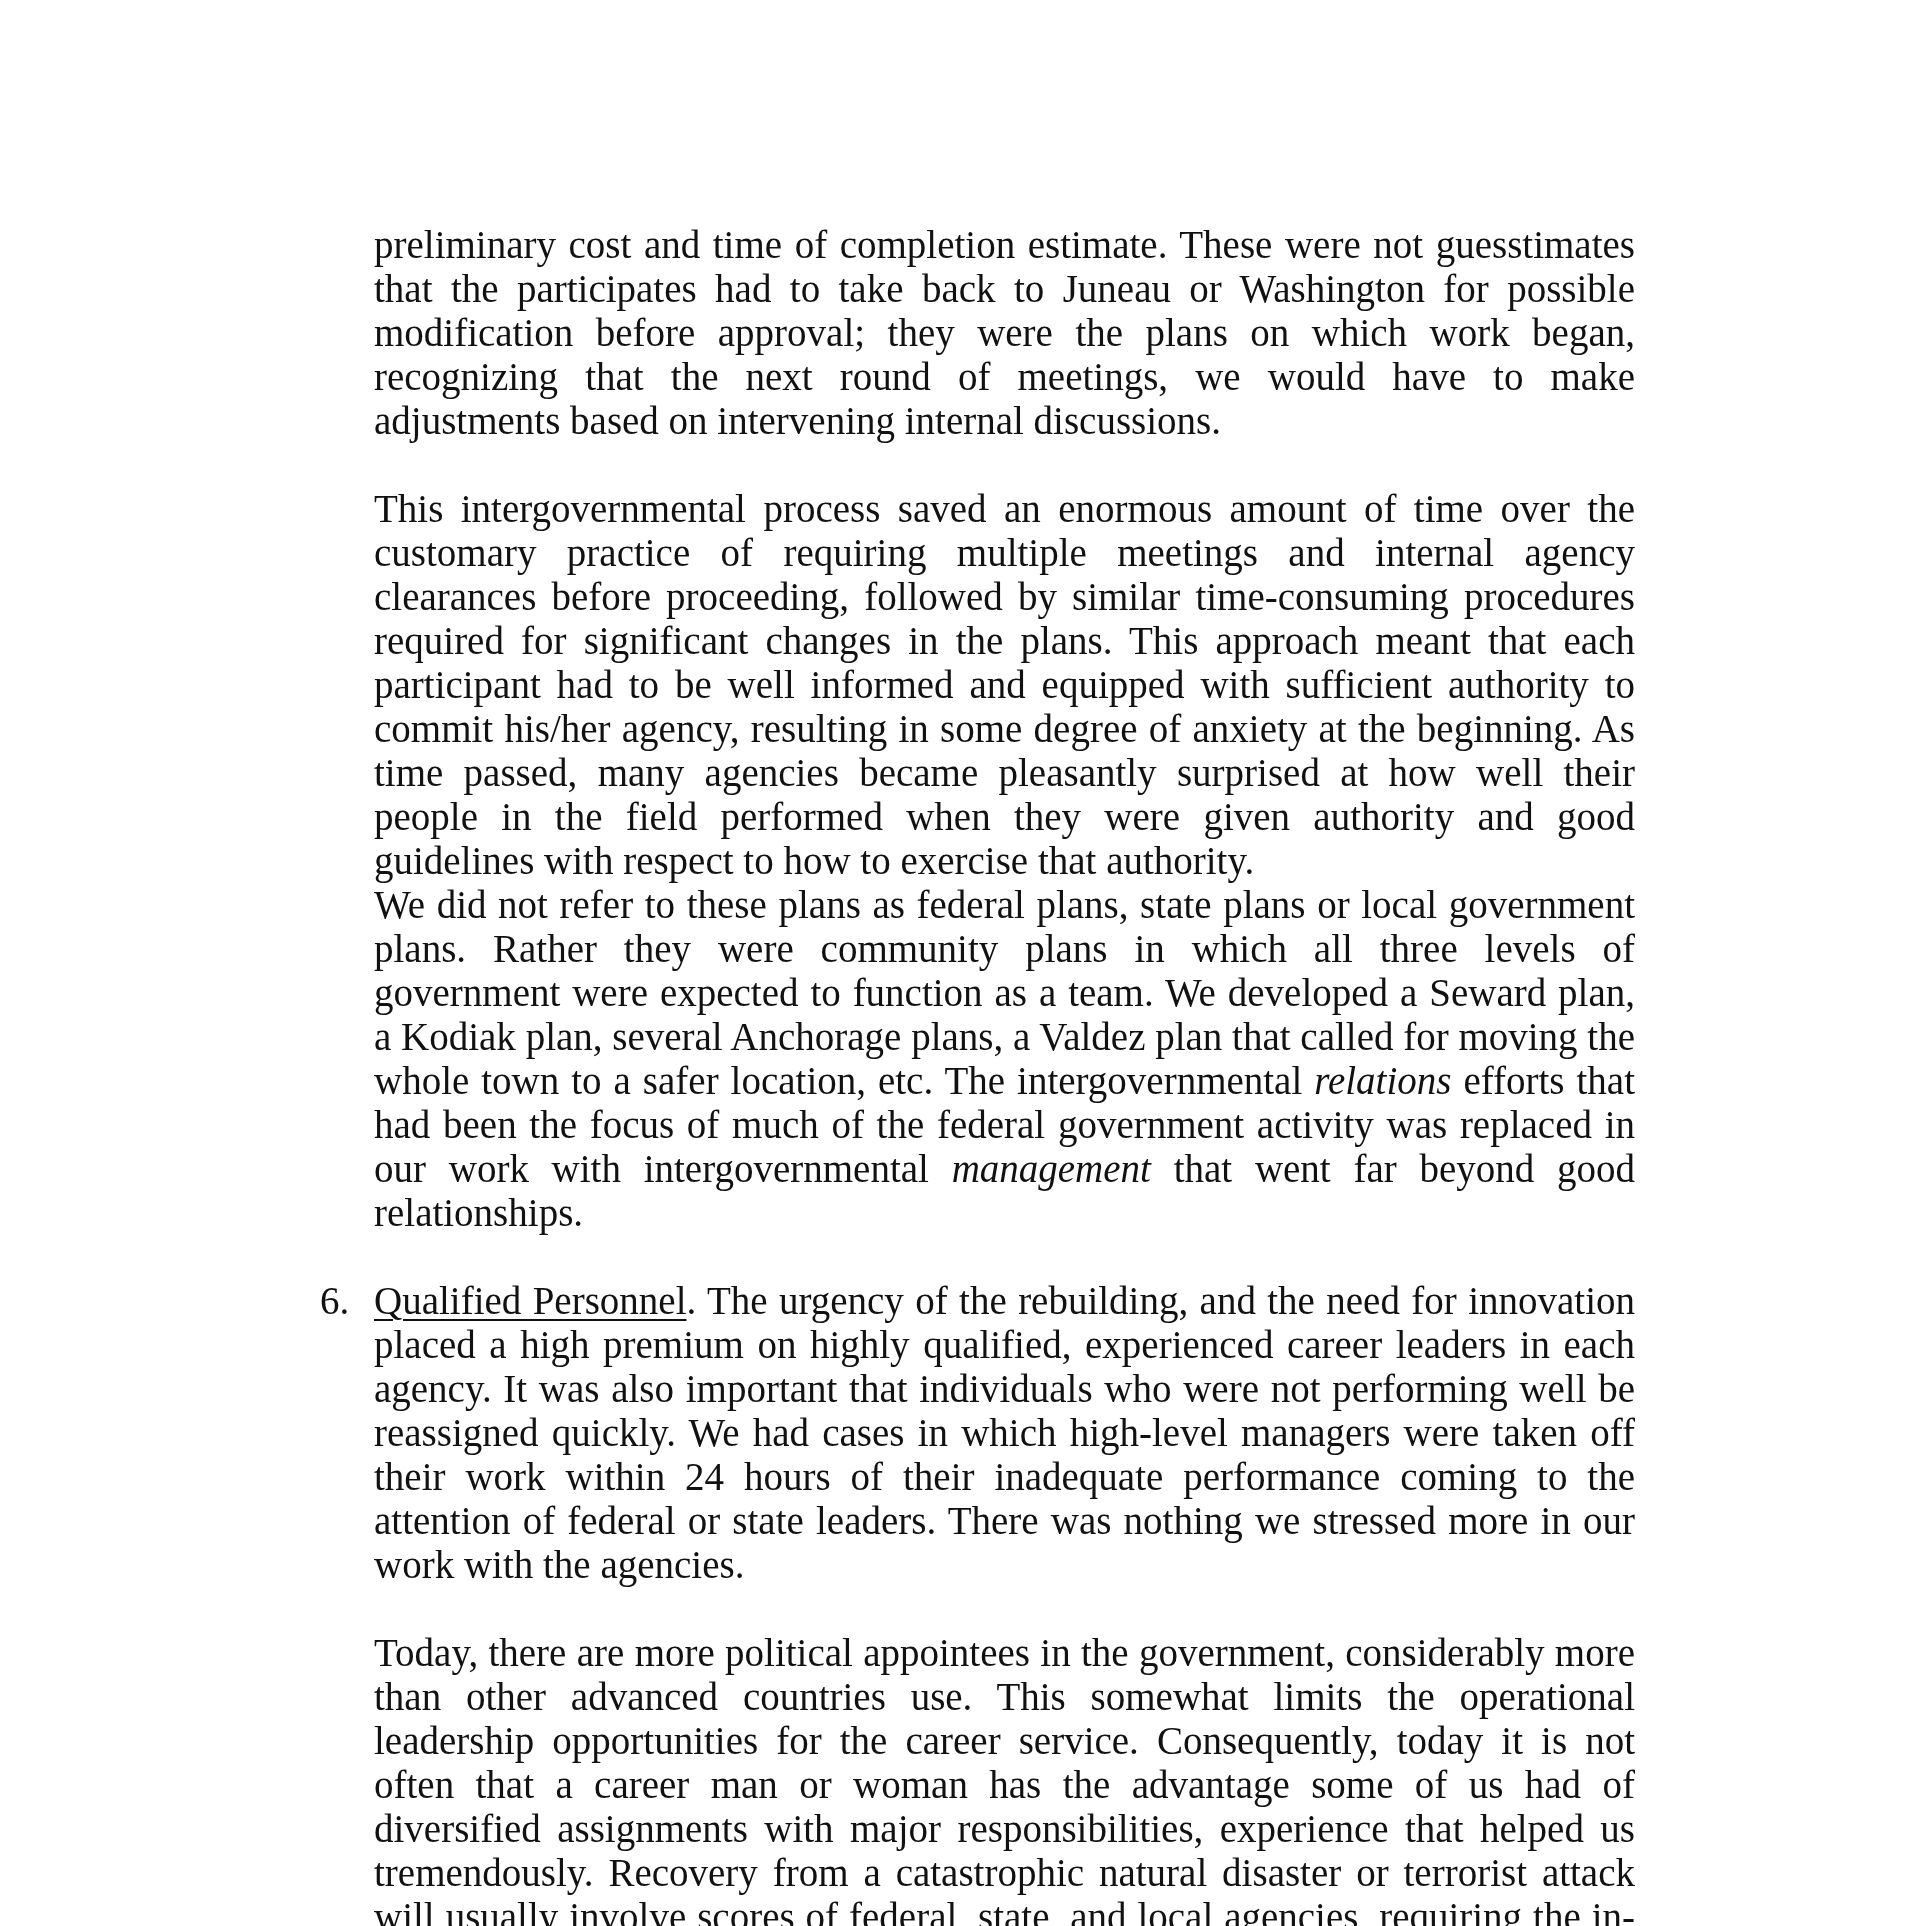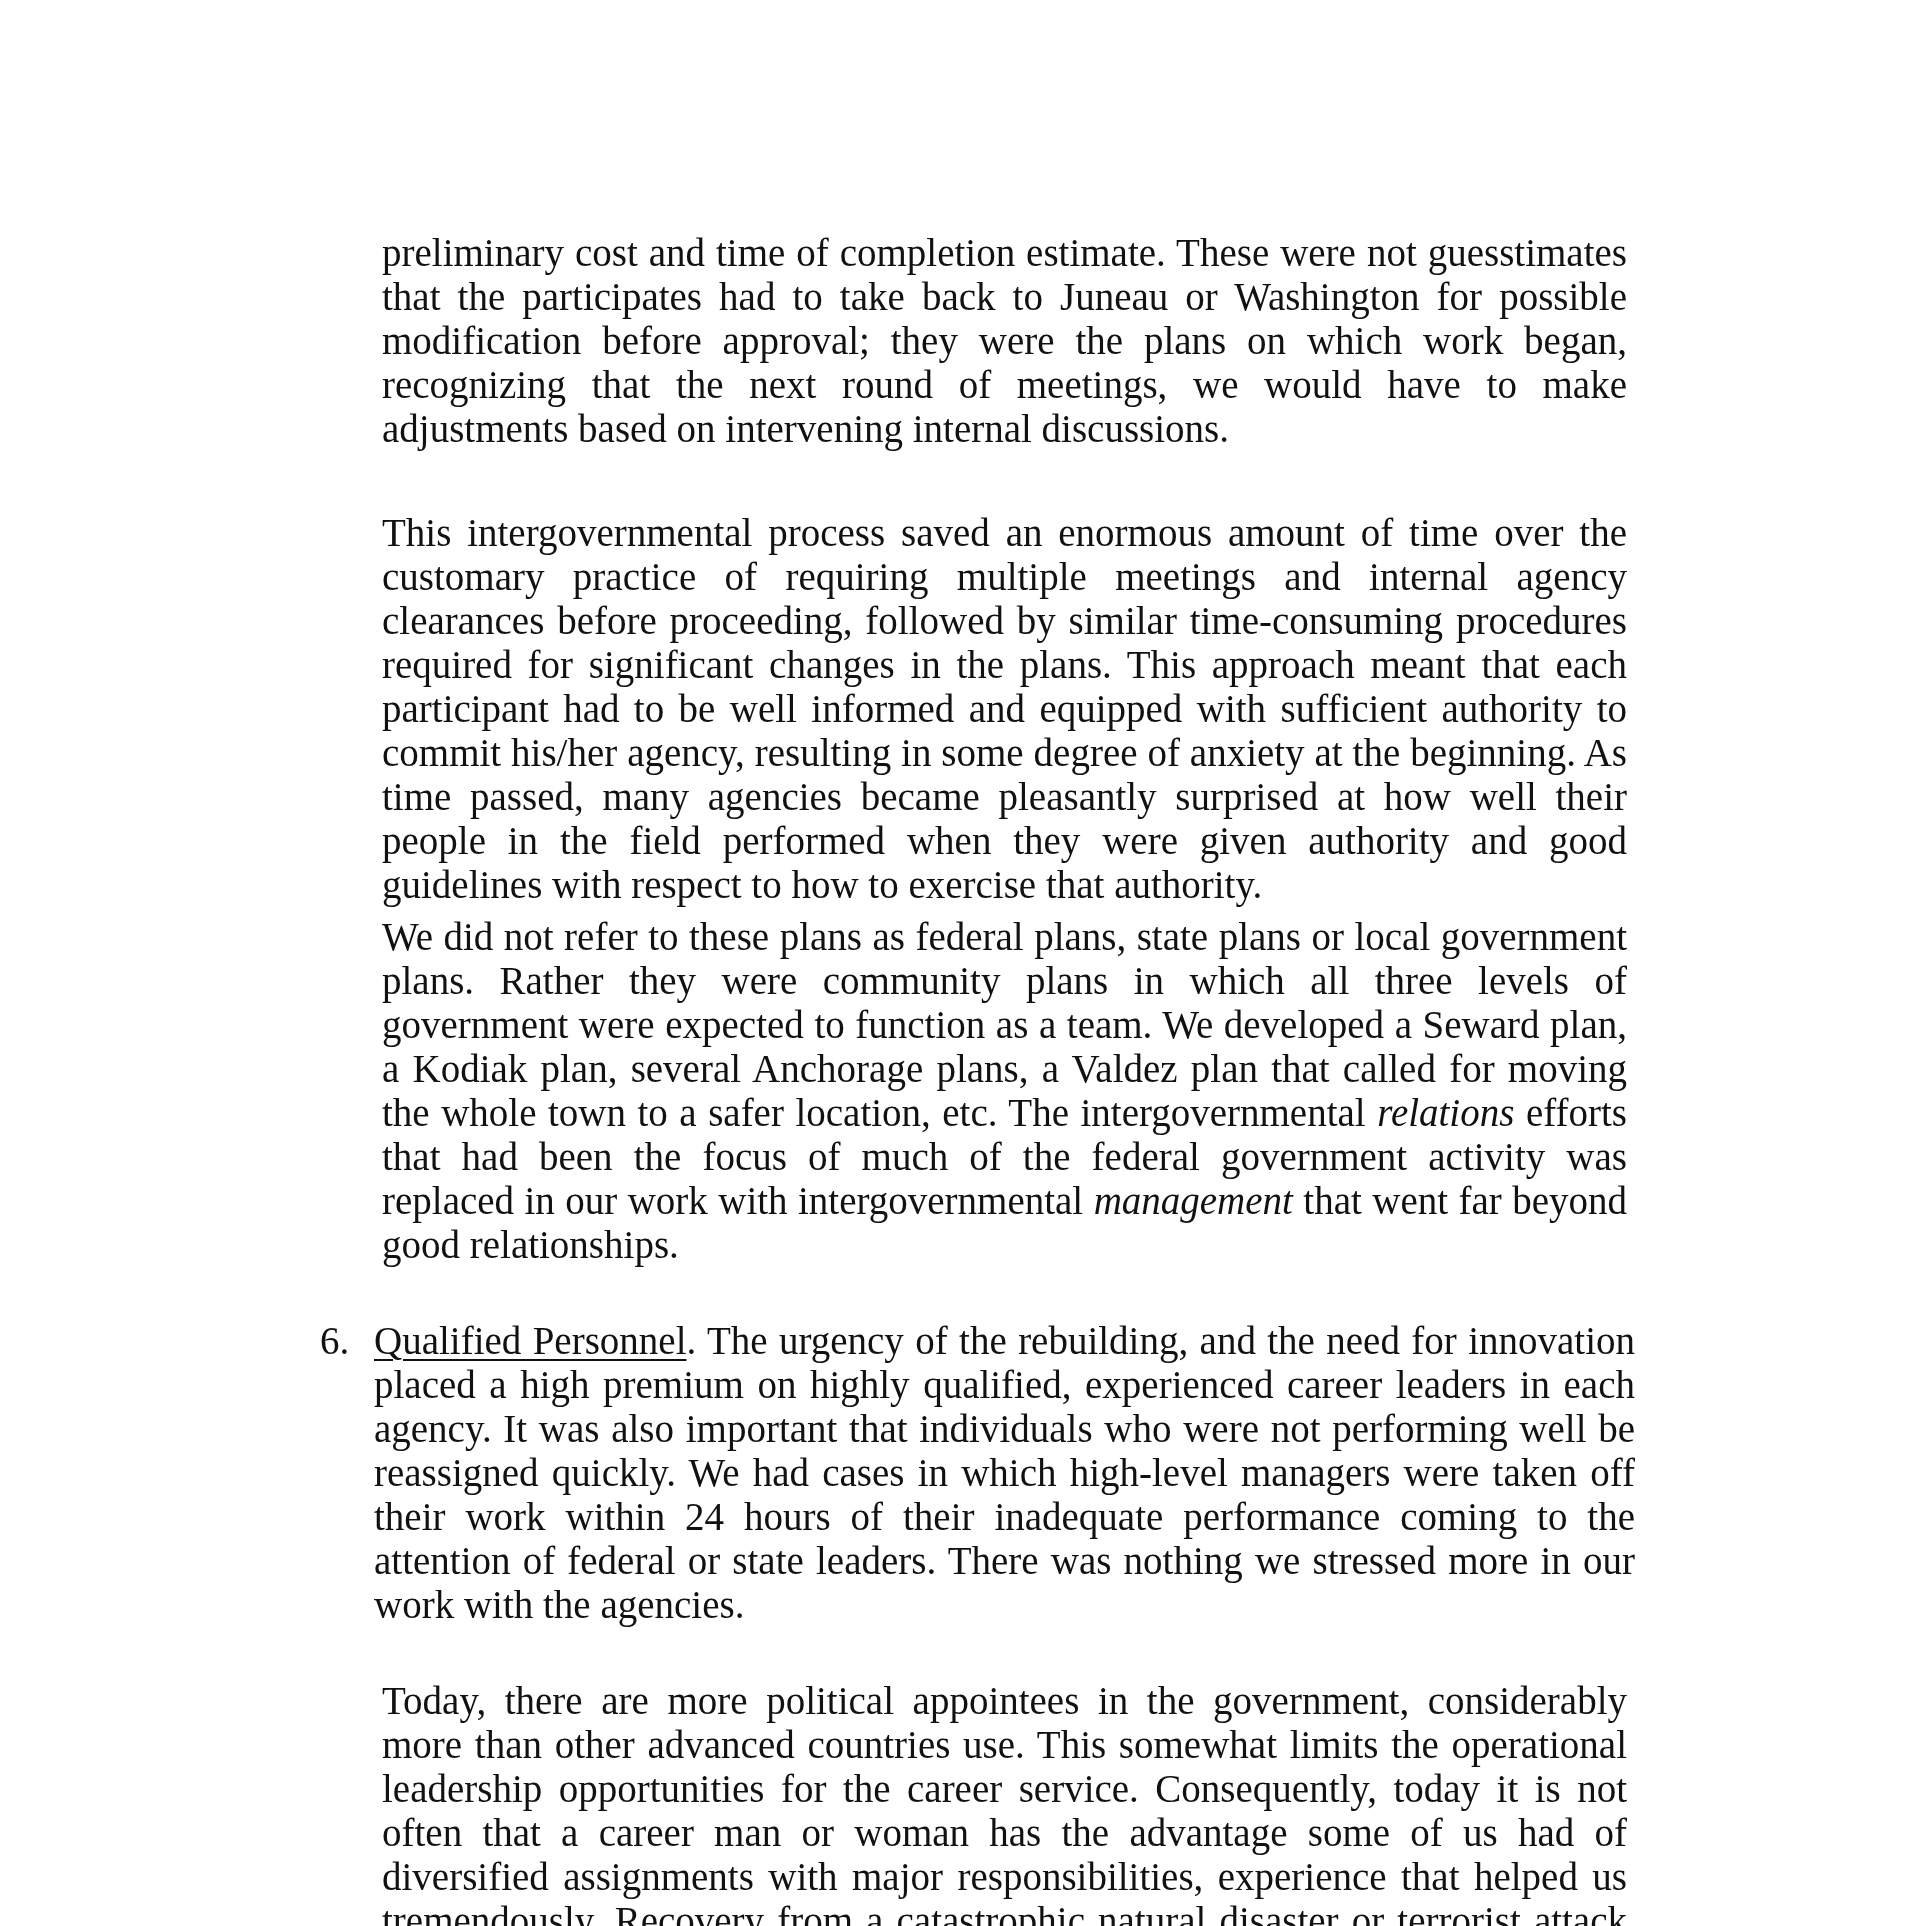--- a/index.html
+++ b/index.html
@@ -6,21 +6,21 @@
   body { width: 1911px; height: 2522px; position: relative; overflow: hidden; }
   .page {
     position: absolute; left: 0; top: 0; width: 1911px; height: 2522px; background: #ffffff;
     font-family: "Liberation Serif", "DejaVu Serif", serif;
     color: #111111;
   }
   .text-block {
     position: absolute; left: 374px; top: 223px; width: 1261px;
     font-size: 39px; line-height: 44px;
   }
-  .para { margin: 8px; text-align: justify; text-align-last: left; }
+  .para { margin: 0; text-align: justify; text-align-last: left; }
   .gap { height: 44px; }
   .list-item { position: relative; margin: 0; text-align: justify; }
   .list-num { position: absolute; left: -54px; top: 0; }
   .u { text-decoration: underline; text-decoration-thickness: 2.3px; text-underline-offset: 5.4px; }
 </style>
 </head>
 <body>
 
 <div class="page">
   <div class="text-block">

